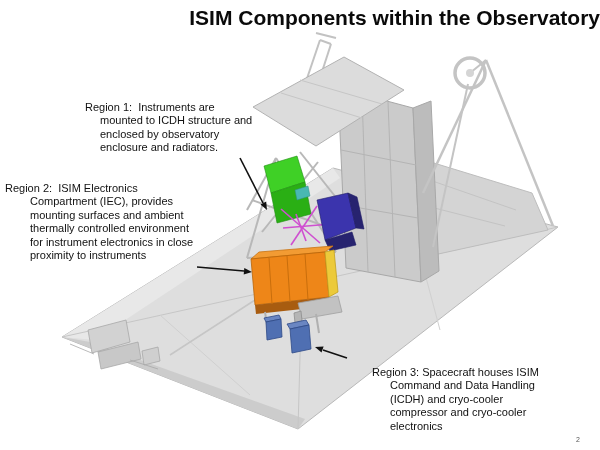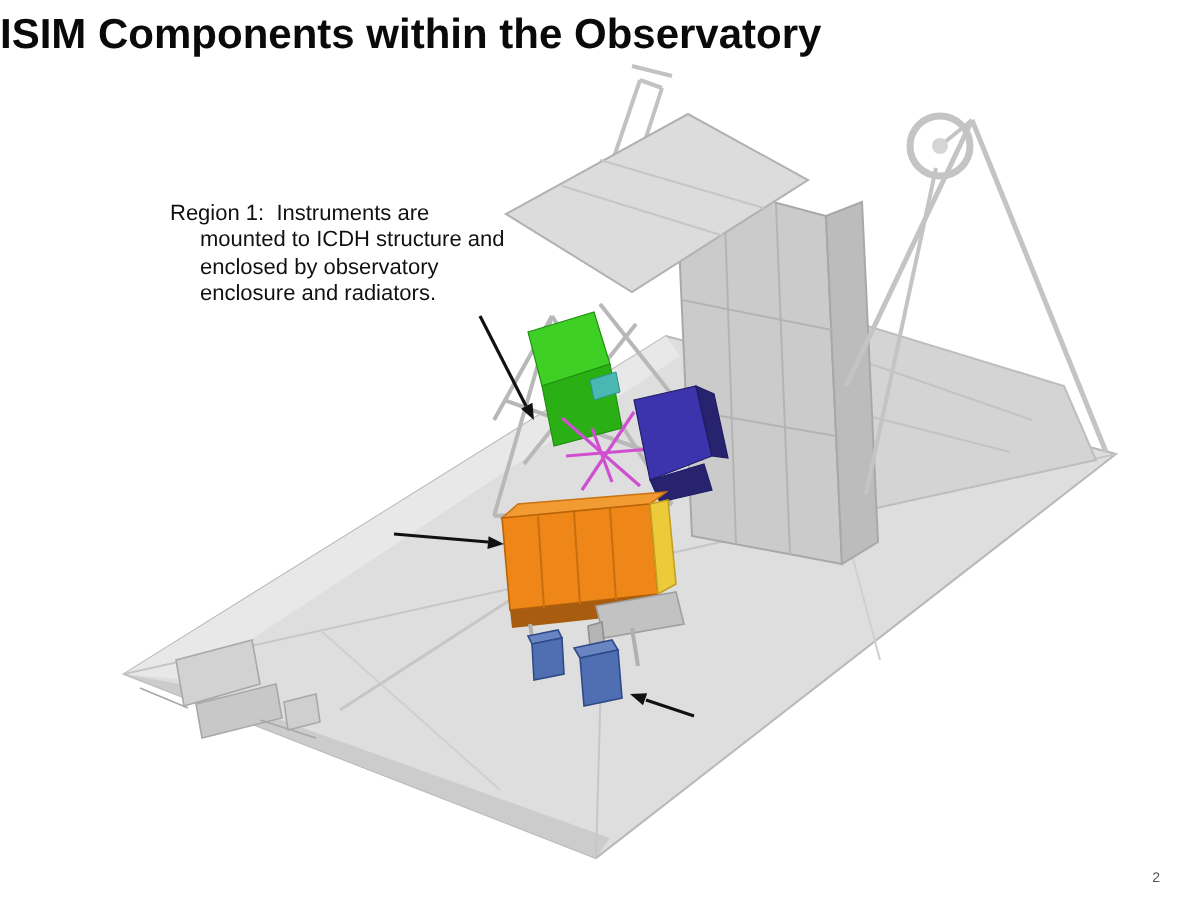--- a/index.html
+++ b/index.html
@@ -9,21 +9,21 @@
     height: 450px;
     background: #ffffff;
     font-family: "Liberation Sans", sans-serif;
     overflow: hidden;
   }
   .title {
     position: absolute;
     top: 6px; left: 0;
     width: 100%;
     margin: 0;
-    text-align: left;
+    text-align: right;
     font-size: 21px;
     font-weight: bold;
     color: #0a0a0a;
   }
   .diagram {
     position: absolute;
     top: 0; left: 0;
     width: 600px; height: 450px;
   }
   .ann {
@@ -168,15 +168,26 @@
         <polygon points="252,272 243.7,274.5 244.3,268.1"></polygon>
         <polygon points="315,347 323.6,346.6 321.5,352.6"></polygon>
       </g>
     </g>
   </svg>
 
   <p class="ann r1">Region 1:  Instruments are
 mounted to ICDH structure and
 enclosed by observatory
 enclosure and radiators.</p>
+  <p class="ann r2">Region 2:  ISIM Electronics
+Compartment (IEC), provides
+mounting surfaces and ambient
+thermally controlled environment
+for instrument electronics in close
+proximity to instruments</p>
+  <p class="ann r3">Region 3: Spacecraft houses ISIM
+Command and Data Handling
+(ICDH) and cryo-cooler
+compressor and cryo-cooler
+electronics</p>
 
   <div class="pagenum">2</div>
 </div>
 
 </body></html>

